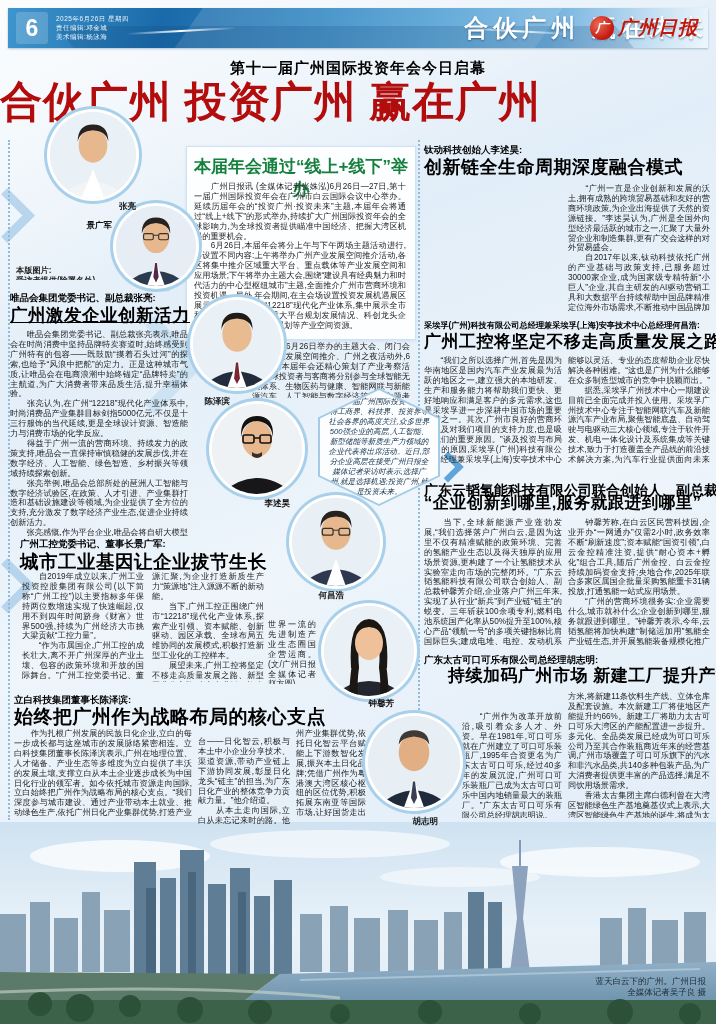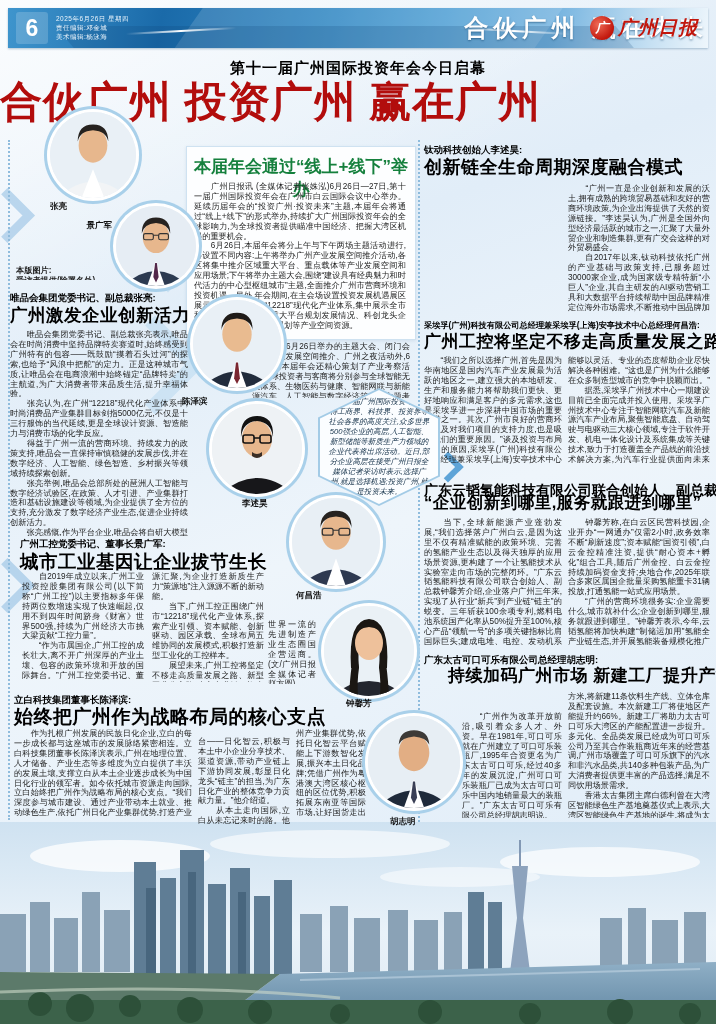--- a/index.html
+++ b/index.html
@@ -29,21 +29,21 @@
     color:#fff;font-size:13px;font-weight:bold;text-align:center;line-height:24px;font-style:italic;}
   .masthead .mtext{font-size:19px;font-weight:900;font-style:italic;color:#c2170d;letter-spacing:1px;}
   
   .kicker{position:absolute;left:0;top:59px;width:716px;text-align:center;font-size:15px;font-weight:bold;color:#000;letter-spacing:1px;}
   .mainhead{position:absolute;left:0;top:74px;width:713px;font-size:42px;font-weight:900;color:#b20d0c;letter-spacing:1px;}
   
   .art-kicker{position:absolute;font-size:9.5px;font-weight:bold;color:#000;white-space:nowrap;z-index:3;}
   .art-title{position:absolute;font-weight:900;color:#000;letter-spacing:.5px;white-space:nowrap;z-index:3;}
   .body-text{position:absolute;font-size:8.2px;line-height:9.9px;text-align:justify;color:#1d1d1d;
     white-space:pre-line;overflow:hidden;z-index:2;}
-  .plabel{position:absolute;font-size:8.5px;font-weight:bold;color:#111;text-align:left;z-index:4;}
+  .plabel{position:absolute;font-size:8.5px;font-weight:bold;color:#111;text-align:right;z-index:4;}
   
   .photo{position:absolute;border-radius:50%;overflow:hidden;background:#e8eff5;z-index:3;
     box-shadow:0 0 0 3px #fff,0 0 0 6px #a9d0ea,0 2px 4px rgba(50,90,130,.25);}
   .photo svg{display:block;width:100%;height:100%;}
   
   .cbox{position:absolute;left:186px;top:146px;width:228px;height:192px;background:#fdfeff;
     border:1px solid #cfe2f1;box-shadow:0 1px 3px rgba(90,130,170,.15);z-index:1;}
   .cbox-title{position:absolute;left:0;right:0;top:8px;text-align:center;font-size:17px;font-weight:900;color:#15803d;}
   .cbox-body{left:194px;top:182px;width:212px;height:152px;}
   .hex-outer{position:absolute;left:318px;top:388px;width:122px;height:118px;z-index:3;
@@ -187,21 +187,21 @@
     </svg>
   </div>
   <div class="plabel" style="left:390px;top:816px;width:48px;">胡志明</div>
 
   <div class="body-text" style="left:16px;top:256px;width:104px;height:24px;font-weight:bold;">
     <span>本版图片:</span>
     <span>受访者提供(除署名外)</span>
   </div>
 
   <div class="art-kicker" style="left:10px;top:292px;">唯品会集团党委书记、副总裁张亮:</div>
-  <div class="art-title" style="left:10px;top:303px;font-size:17.5px;">广州激发企业创新活力</div>
+  <div class="art-title" style="left:10px;top:303px;font-size:17.5px;text-decoration:underline;">广州激发企业创新活力</div>
   <div class="body-text" style="left:10px;top:330px;width:178px;height:206px;">　　唯品会集团党委书记、副总裁张亮表示,唯品会在时尚消费中坚持品牌特卖赛道时,始终感受到广州特有的包容——既鼓励“摸着石头过河”的探索,也给予“风浪中把舵”的定力。正是这种城市气质,让唯品会在电商浪潮中始终锚定“品牌特卖”的主航道,为广大消费者带来品质生活,提升幸福体验。
 　　张亮认为,在广州“12218”现代化产业体系中,时尚消费品产业集群目标剑指5000亿元,不仅是十三行服饰的当代延续,更是全球设计资源、智造能力与消费市场的化学反应。
 　　得益于广州一流的营商环境、持续发力的政策支持,唯品会一直保持审慎稳健的发展步伐,并在数字经济、人工智能、绿色智造、乡村振兴等领域持续探索创新。
 　　张亮举例,唯品会总部所处的琶洲人工智能与数字经济试验区,在政策、人才引进、产业集群打造和基础设施建设等领域,为企业提供了全方位的支持,充分激发了数字经济产业生态,促进企业持续创新活力。
 　　张亮感慨,作为平台企业,唯品会将自研大模型能力与垂直应用结合,通过技术创新提升用户购物体验并赋能品牌商,唯品会自研的“新宿”大模型已全面应用于平台商品介绍资料的智能化生成,提升用户购物体验。(文/广州日报全媒体记者许晓芳)</div>
 
   <div class="art-kicker" style="left:20px;top:538px;">广州工控党委书记、董事长景广军:</div>
   <div class="art-title" style="left:20px;top:549px;font-size:18.5px;">城市工业基因让企业拔节生长</div>
   <div class="body-text" style="left:22px;top:572px;width:122px;height:108px;">　　自2019年成立以来,广州工业投资控股集团有限公司(以下简称“广州工控”)以主要指标多年保持两位数增速实现了快速崛起,仅用不到四年时间跻身《财富》世界500强,持续为广州经济大市挑大梁贡献“工控力量”。
 　　“作为市属国企,广州工控的成长壮大,离不开广州深厚的产业土壤、包容的政策环境和开放的国际舞台。”广州工控党委书记、董事长景广军表示,广州市“产业第一、制造业立市”发展战略为广州工控锚定了发展坐标系,雄厚的工业基因提供了拔节生长的平台,全球人才与创新资</div>
@@ -328,14 +328,18 @@
       <circle cx="260" cy="190" r="12"></circle>
         <circle cx="340" cy="192" r="10"></circle>
         <circle cx="430" cy="190" r="12"></circle>
         <circle cx="530" cy="192" r="11"></circle>
       <circle cx="620" cy="190" r="13"></circle>
         <circle cx="690" cy="192" r="11"></circle>
     </g>
     <path d="M0 170 Q200 162 340 176" stroke="#cdd8c9" stroke-width="3" fill="none" opacity=".6"></path>
   </svg>
 
+  <div class="caption">
+    <div>蓝天白云下的广州。广州日报</div>
+    <div>全媒体记者吴子良 摄</div>
+  </div>
 
 </div>
 
 </body></html>

